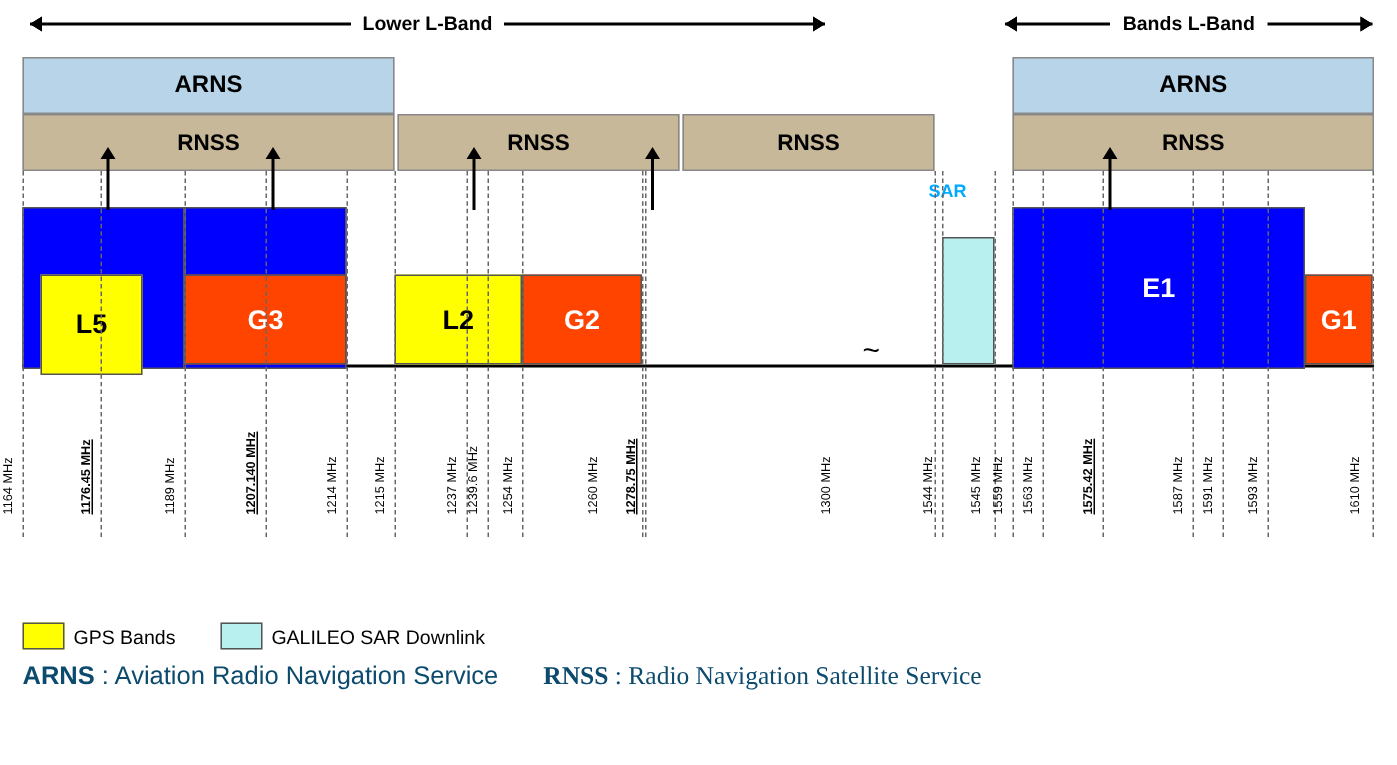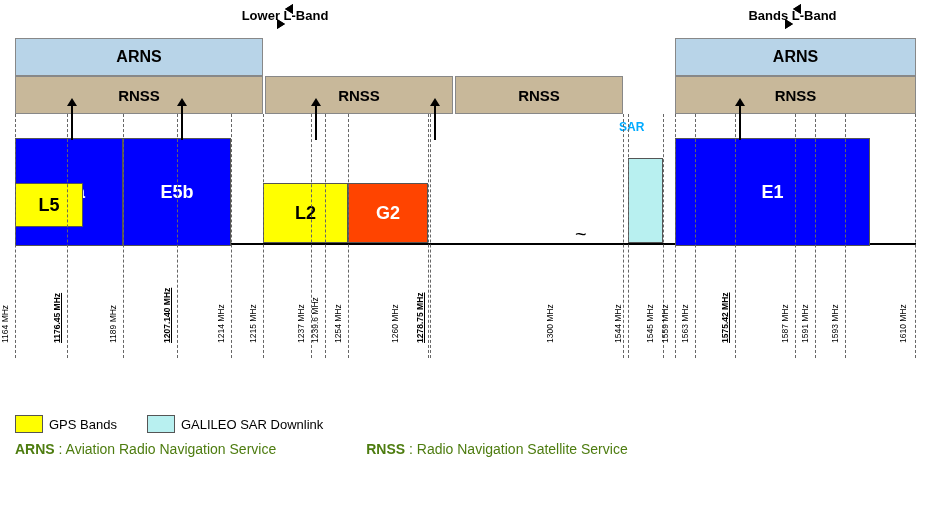--- a/index.html
+++ b/index.html
@@ -35,21 +35,20 @@
       text-align: center;
     }
 
     .arrow-line {
       display: flex;
       align-items: center;
       justify-content: flex-end;
       font-size: 12px;
       font-weight: bold;
       color: #000;
-      flex-direction: column;
     }
 
     .arrow-line .line {
       flex: 1;
       height: 2px;
       background: #000;
       position: relative;
     }
 
     .arrow-line .arrow-left::before {
@@ -226,22 +225,22 @@
     }
 
     .legend-swatch {
       width: 28px;
       height: 18px;
       border: 1px solid #555;
       flex-shrink: 0;
     }
 
     .abbr-line {
-      font-size: 14px;
-      color: #4d7c0f;
+      font-size: 17px;
+      color: #0c4a6e;
     }
 
     .abbr-line strong {
       font-weight: bold;
     }
   </style>
 </head>
 <body>
 
 <div class="diagram-container">
@@ -291,47 +290,53 @@
     <div class="rnss-box rnss-4">
       <span>RNSS</span>
     </div>
 
     <div style="position:absolute; top:205px; left:0; right:0; height:2px; background:#000;"></div>
 
     <div class="band-block galileo" style="top:100px; left:0; width:108px; height:108px;">
       <span>E5a</span>
     </div>
 
-    <div class="band-block gps" style="top:145px; left:0; width:68px; height:44px;">
+    <div class="band-block gps" style="top:145px; left:12px; width:68px; height:67px;">
       <span>L5</span>
     </div>
 
     <div class="band-block galileo" style="top:100px; left:108px; width:108px; height:108px;">
       <span>E5b</span>
     </div>
 
+    <div class="band-block glonass" style="top:145px; left:108px; width:108px; height:60px;">
+      <span>G3</span>
+    </div>
 
     <div class="band-block gps" style="top:145px; left:248px; width:85px; height:60px;">
       <span>L2</span>
     </div>
 
     <div class="band-block glonass" style="top:145px; left:333px; width:80px; height:60px;">
       <span>G2</span>
     </div>
 
 
     <div class="band-block sar-block" style="top:120px; left:613px; width:35px; height:85px;"></div>
 
     <div class="sar-label" style="position:absolute; top:82px; left:604px;">SAR</div>
 
     <div class="band-block galileo" style="top:100px; left:660px; width:195px; height:108px;">
       <span>E1</span>
     </div>
 
 
+    <div class="band-block glonass" style="top:145px; left:855px; width:45px; height:60px;">
+      <span>G1</span>
+    </div>
 
     <div class="up-arrow" style="position:absolute; left:52px; top:60px; height:42px; width:10px;">
       <div class="head" style="width:0;height:0;border-left:5px solid transparent;border-right:5px solid transparent;border-bottom:8px solid #000;"></div>
       <div class="shaft" style="width:2px;background:#000;height:34px;"></div>
     </div>
 
     <div class="up-arrow" style="position:absolute; left:162px; top:60px; height:42px; width:10px;">
       <div class="head" style="width:0;height:0;border-left:5px solid transparent;border-right:5px solid transparent;border-bottom:8px solid #000;"></div>
       <div class="shaft" style="width:2px;background:#000;height:34px;"></div>
     </div>
@@ -450,19 +455,19 @@
       </div>
       <div class="legend-item">
         <div class="legend-swatch" style="background:#b8f0f0;"></div>
         <span>GALILEO SAR Downlink</span>
       </div>
     </div>
     <div class="legend-row" style="margin-top:8px;">
       <div class="abbr-line">
         <strong>ARNS</strong><span style="display:inline;"> : Aviation Radio Navigation Service</span>
       </div>
-      <div class="abbr-line" style="margin-left:60px;">
+      <div class="abbr-line" style="font-family:Liberation Serif, serif;">
         <strong>RNSS</strong><span style="display:inline;"> : Radio Navigation Satellite Service</span>
       </div>
     </div>
   </div>
 
 </div>
 
 </body></html>

